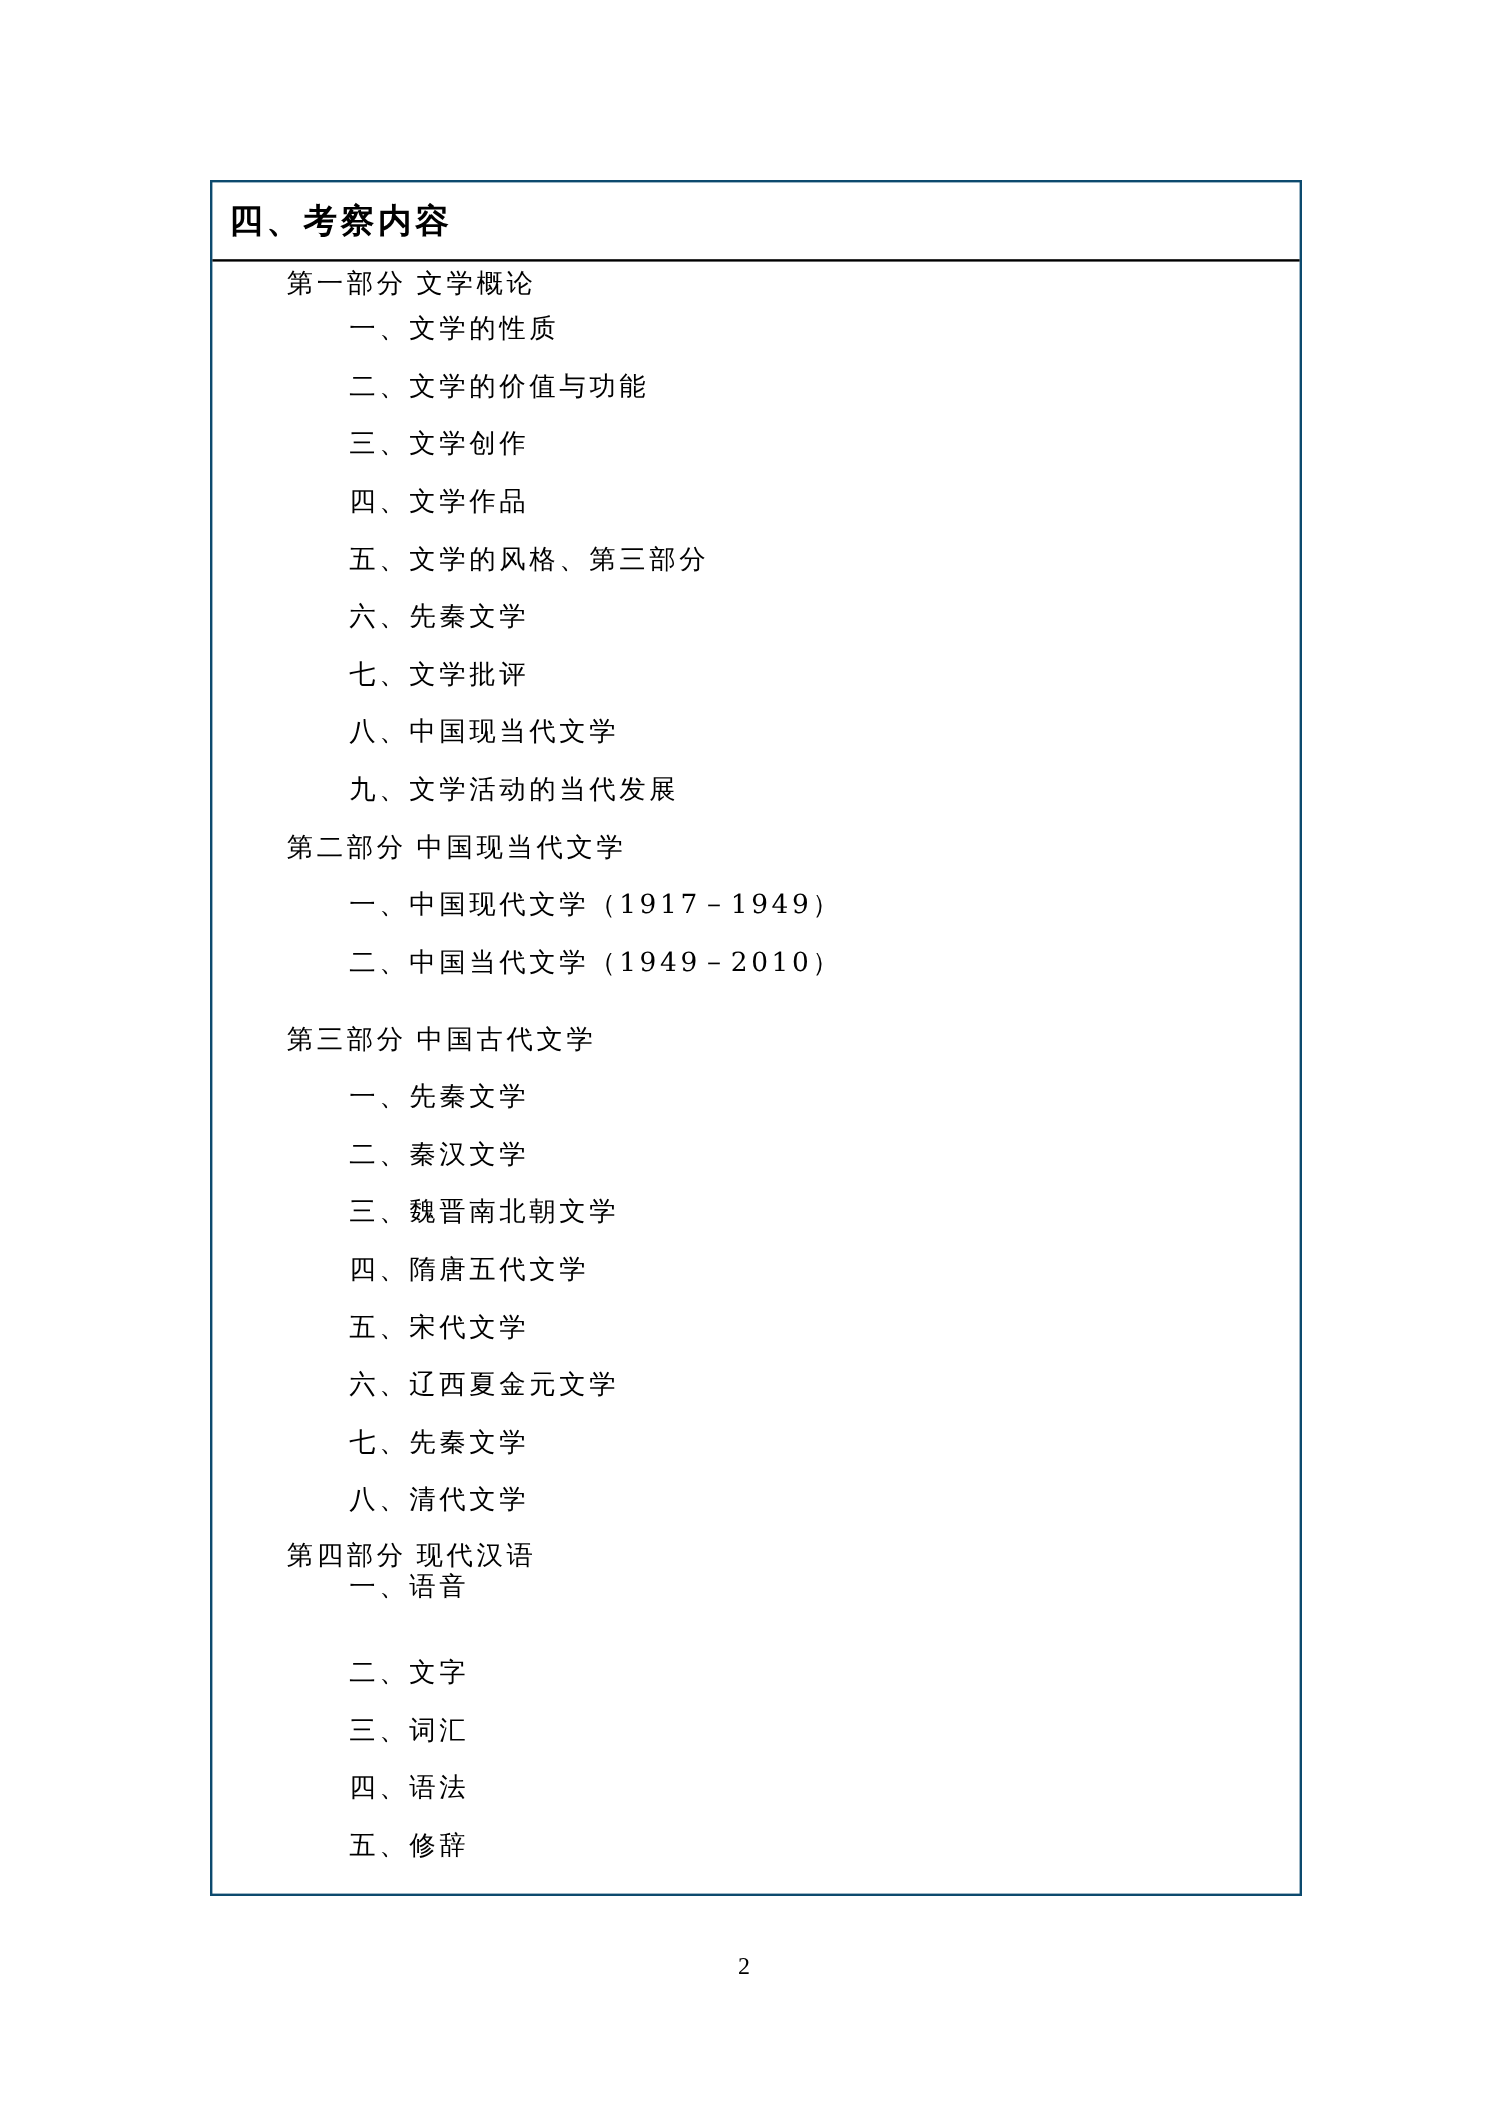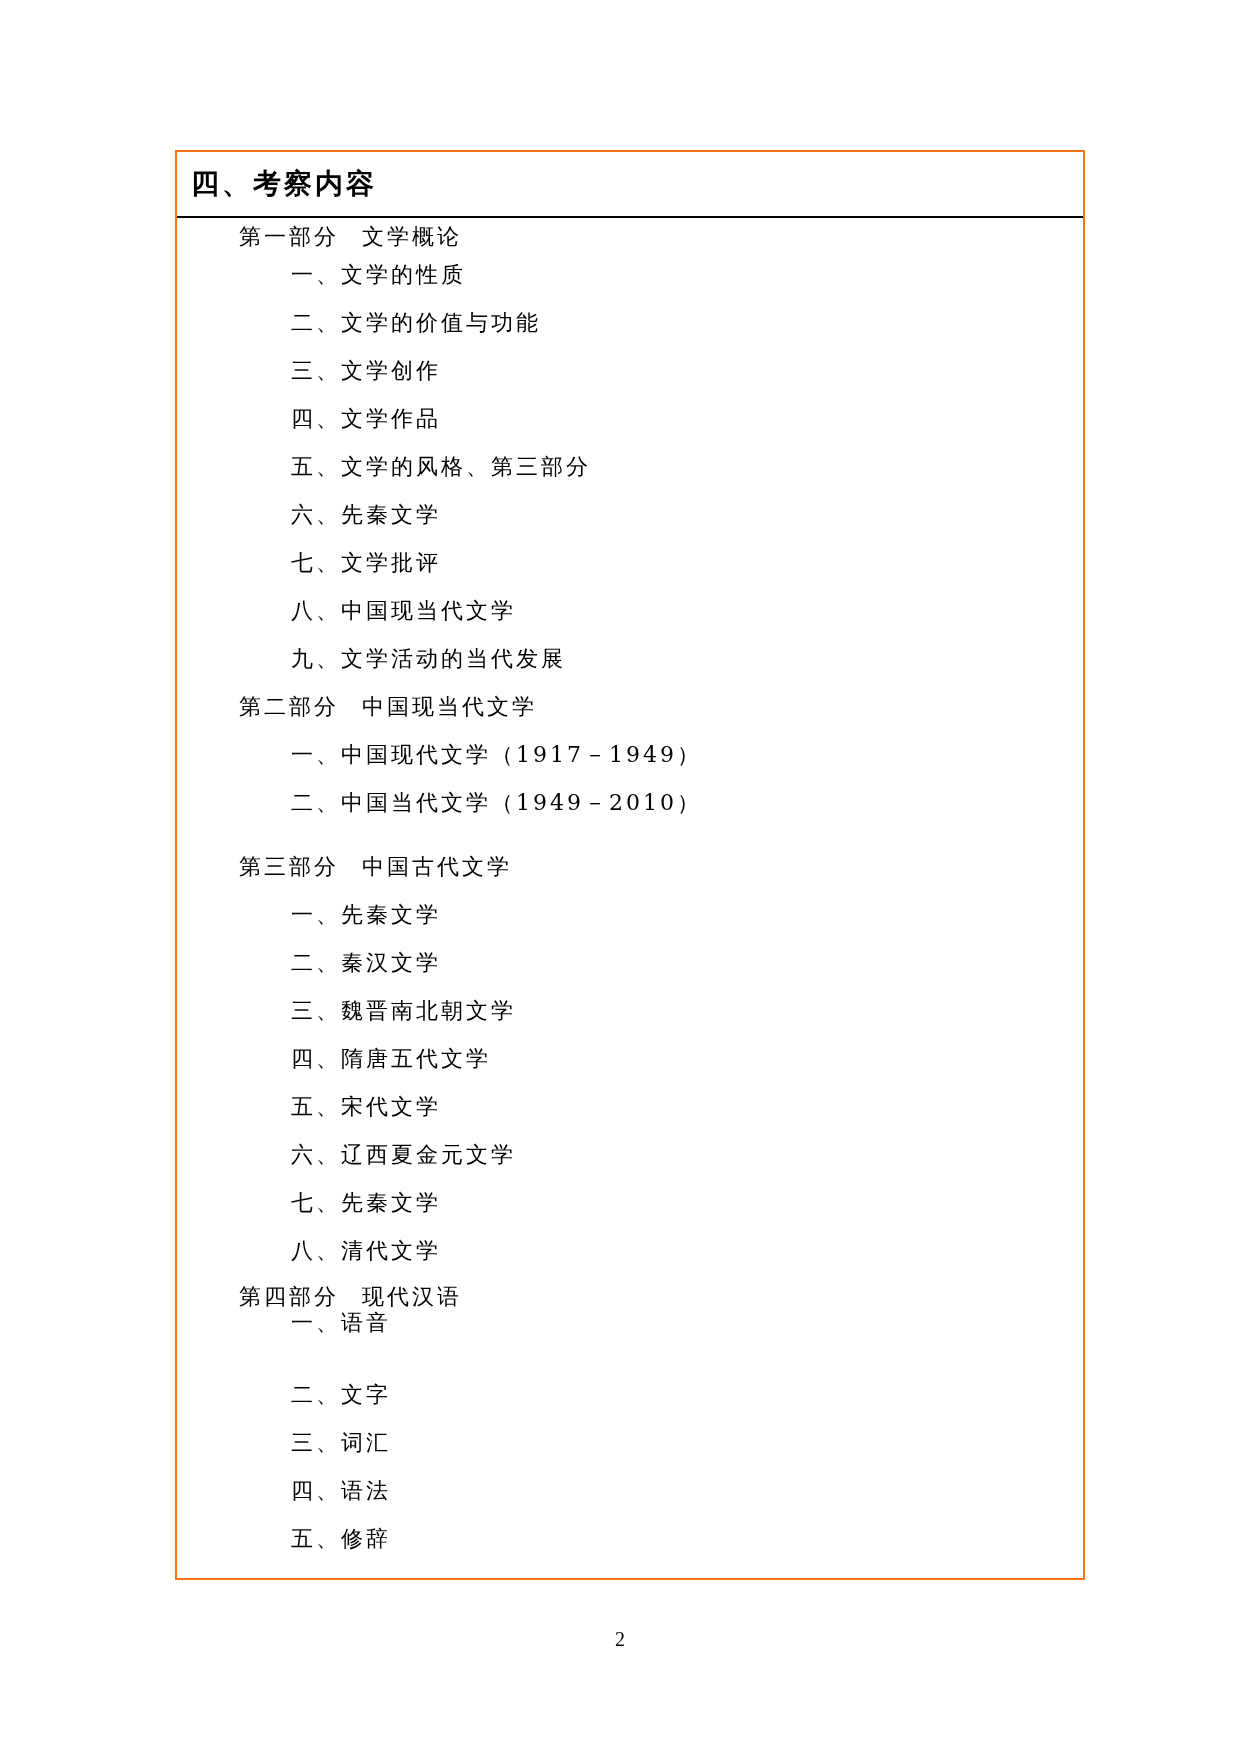--- a/index.html
+++ b/index.html
@@ -14,21 +14,21 @@
       font-family: "DejaVu Serif", "Liberation Serif", serif;
       color: #000000;
       overflow: hidden;
     }
     .content-table {
       position: absolute;
       left: 175px;
       top: 150px;
       width: 910px;
       height: 1430px;
-      border: 2px solid #f97316;
+      border: 2px solid #0c4a6e;
       box-sizing: border-box;
     }
     .section-header {
       height: 66px;
       border-bottom: 2px solid #000;
       box-sizing: border-box;
       display: flex;
       align-items: center;
       padding-left: 14px;
     }
@@ -44,21 +44,21 @@
       position: absolute;
       font-size: 22px;
       letter-spacing: 3px;
       white-space: nowrap;
       line-height: 26px;
     }
     .part-line {
       left: 62px;
     }
     .part-line .part-title {
-      margin-left: 23px;
+      margin-left: 8px;
     }
     .item-line {
       left: 114px;
     }
     .page-number {
       position: absolute;
       top: 1628px;
       left: 0;
       width: 1240px;
       text-align: center;

